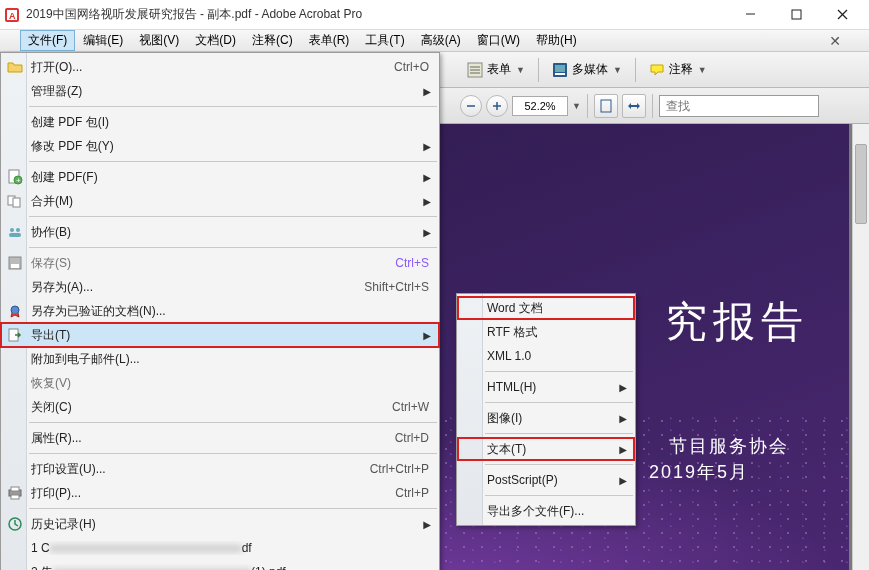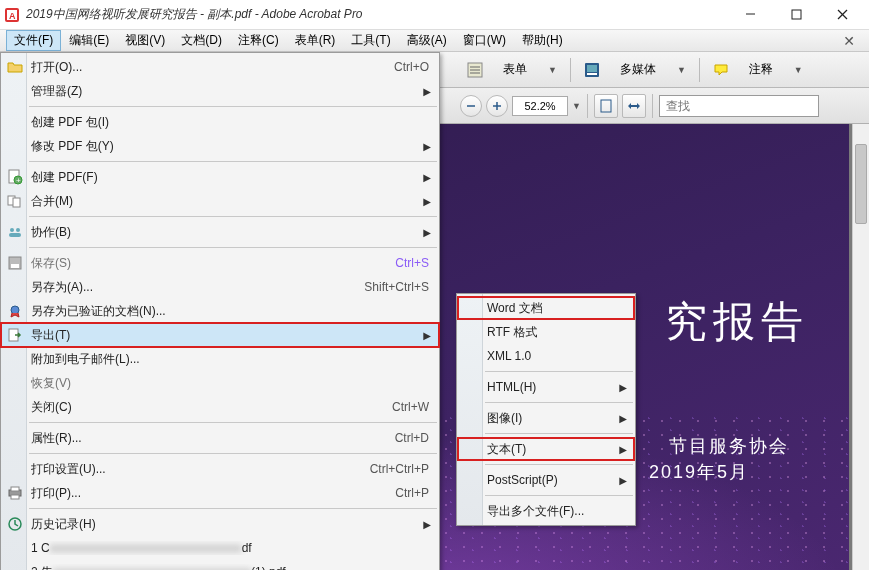--- a/index.html
+++ b/index.html
@@ -1,27 +1,27 @@
 <!DOCTYPE html>
 <html><head>
 <meta charset="utf-8">
 <style>
 * { margin:0; padding:0; box-sizing:border-box; font-family:"Microsoft YaHei","Segoe UI",sans-serif; }
 body { width:869px; height:570px; background:#fff; overflow:hidden; position:relative; }
 .titlebar { height:30px; background:#fff; border-bottom:1px solid #ddd; display:flex; align-items:center; padding:0 4px; }
 .titlebar .app-icon { width:16px; height:16px; margin-right:6px; }
-.titlebar .title { font-size:12px; color:#333; flex:1;font-style:italic; }
+.titlebar .title { font-size:12px; color:#333; flex:1; }
 .winbtns { display:flex; gap:0; }
 .winbtn { width:46px; height:29px; display:flex; align-items:center; justify-content:center; font-size:14px; color:#333; }
-.menubar { height:22px; background:linear-gradient(#f7f7f7,#e8e8e8); border-bottom:1px solid #c8c8c8; display:flex; align-items:center; padding:0 6px; font-size:12px; }
+.menubar { height:22px; background:linear-gradient(#f7f7f7,#e8e8e8); border-bottom:1px solid #c8c8c8; display:flex; align-items:center; padding:0 20px; font-size:12px; }
 .menubar .mitem { padding:2px 8px; cursor:default; }
 .menubar .mitem.active { background:#cde6f7; border:1px solid #7bb1d6; padding:1px 7px; }
 .menubar .close-doc { margin-left:auto; padding:2px 8px; font-size:14px; color:#555; }
 .toolbar { height:36px; background:linear-gradient(#f5f5f5,#e4e4e4); border-bottom:1px solid #b8b8b8; display:flex; align-items:center; padding:0 6px; gap:4px; font-size:12px; }
-.tbtn { display:flex; align-items:center; gap:20px; padding:3px 6px; border:1px solid transparent; border-radius:2px; }
+.tbtn { display:flex; align-items:center; gap:4px; padding:3px 6px; border:1px solid transparent; border-radius:2px; }
 .tbtn .arrow { font-size:9px; color:#555; margin-left:1px; }
 .sep { width:1px; height:24px; background:#bbb; margin:0 2px; }
 .navbar { height:36px; background:linear-gradient(#f0f0f0,#e0e0e0); border-bottom:1px solid #b0b0b0; display:flex; align-items:center; padding:0 6px; gap:4px; font-size:11px; }
 .nbtn { width:24px; height:24px; display:flex; align-items:center; justify-content:center; border:1px solid #b9b9b9; border-radius:2px; background:linear-gradient(#fff,#e6e6e6); }
 .nbtn.round { border-radius:12px; width:22px; height:22px; }
 .zoom-input { width:56px; height:20px; border:1px solid #aaa; font-size:11px; padding:0 4px; background:#fff; text-align:center; }
 .find-input { width:160px; height:22px; border:1px solid #9a9a9a; font-size:12px; padding:0 6px; background:#fff; color:#888; }
 .content { position:absolute; left:0; right:0; top:124px; bottom:0; background:#7a7a7a; overflow:hidden; }
 .page { position:absolute; left:48px; top:0; right:20px; bottom:0; background:#312050; background:linear-gradient(160deg,#2f1b4d 0%,#3b2260 50%,#4a2770 100%); overflow:hidden; }
 .page::after { content:""; position:absolute; left:0; right:0; bottom:0; height:140px; background:radial-gradient(ellipse at 50% 120%, rgba(200,100,255,0.35), transparent 70%); }

